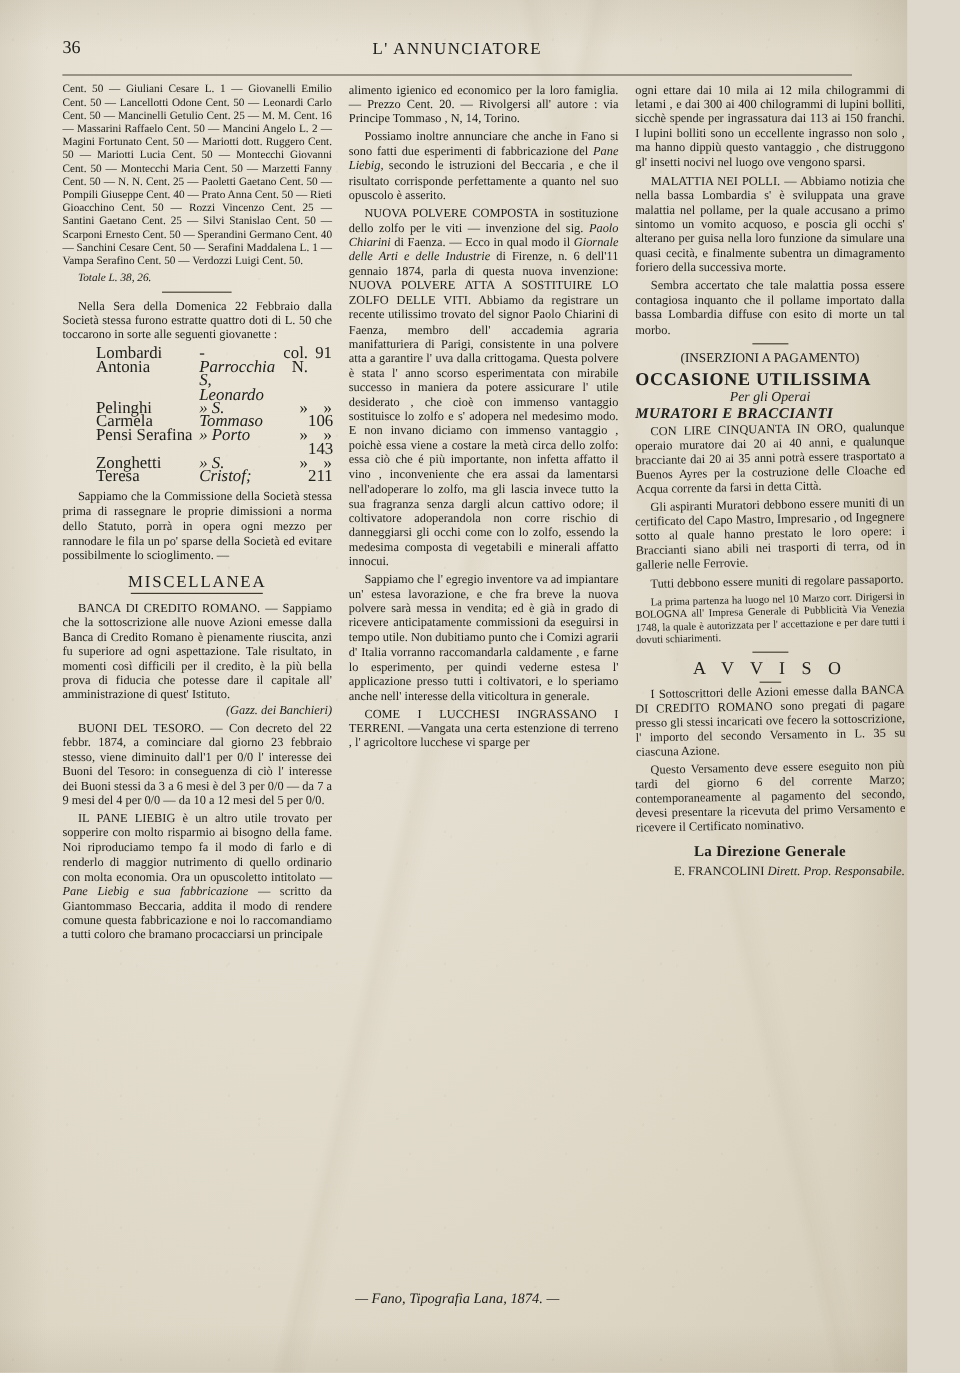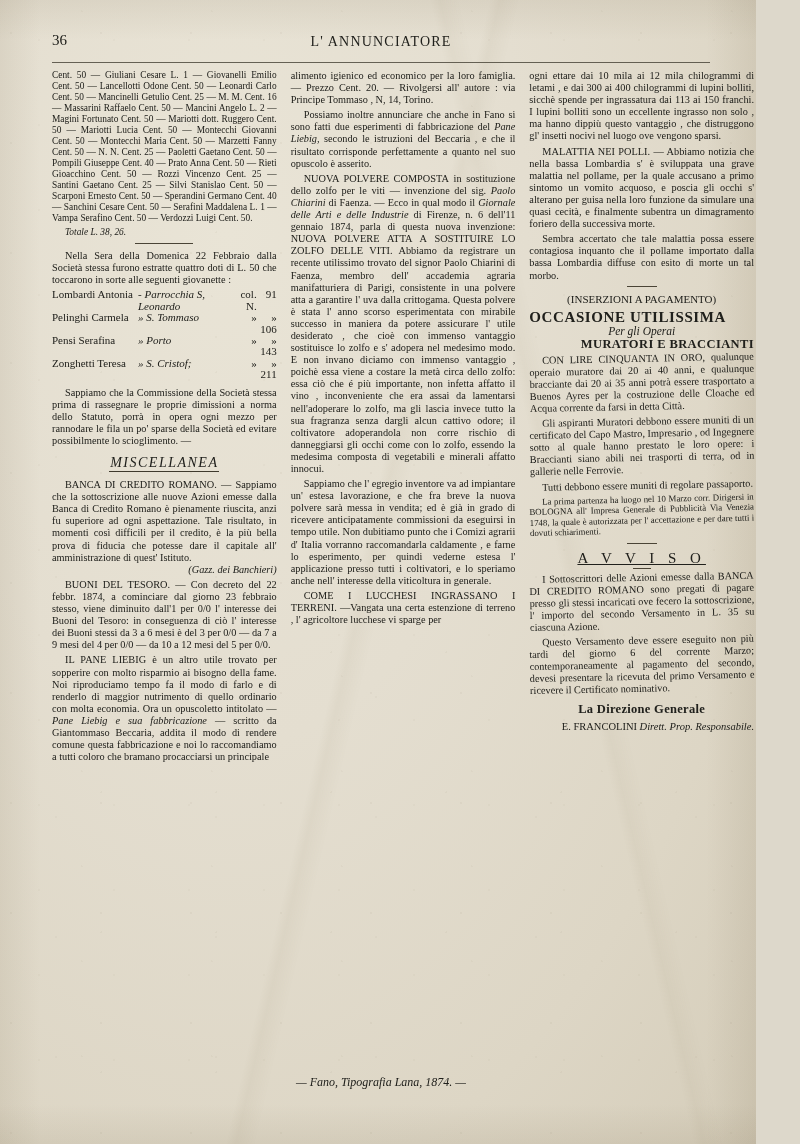--- a/index.html
+++ b/index.html
@@ -73,22 +73,23 @@
   }
   p{margin:0 0 3px 0;}
   .ind{text-indent:13px;}
   .noind{text-indent:0;}
   .sc{font-variant:small-caps;}
   .it{font-style:italic;}
   .center{text-align:center;}
   .small{font-size:9.4px;line-height:11px;}
   .tiny{font-size:8.9px;line-height:10.4px;}
   .roster{
-    font-size:11px;line-height:11.4px;
+    font-size:14px;line-height:11.4px;
     text-align:left;
+    margin-left:28px;
   }
   .roster .row{display:flex;}
   .roster .nm{width:86px;}
   .roster .pl{flex:1;}
   .roster .n1{width:20px;text-align:right;}
   .roster .n2{width:26px;text-align:right;}
   .hr-short{
     width:58px;height:0;
     border-top:1px solid #4a4436;
     margin:5px auto 6px auto;
@@ -97,53 +98,52 @@
     width:30px;height:0;
     border-top:1px solid #4a4436;
     margin:4px auto 5px auto;
   }
   .sect-title{
     text-align:center;
     font-size:14px;
     letter-spacing:1.5px;
     margin:10px 0 2px 0;
     font-family:"Liberation Serif", serif;
-    font-style:italic;
   }
   .sect-underline{
     width:110px;height:0;
     border-top:1px solid #3f3a2d;
     margin:0 auto 7px auto;
   }
   .ad-title{
     font-size:15px;
     letter-spacing:.6px;
     font-weight:bold;
     margin:6px 0 2px 0;
   }
   .ad-sub{
     text-align:center;
     font-size:11.5px;
     font-style:italic;
     margin:2px 0 1px 0;
   }
   .ad-sub2{
-    text-align:right;
+    text-align:left;
     font-size:12.5px;
     letter-spacing:.4px;
     font-weight:bold;
     margin:1px 0 5px 0;
+    font-style:italic;
   }
   .avviso{
     text-align:center;
     font-size:15px;
     letter-spacing:5px;
     margin:8px 0 1px 0;
     font-family:"Liberation Serif", serif;
-    text-decoration:underline;
   }
   .firm{
     text-align:right;
     font-size:10.5px;
     margin-top:6px;
   }
   .dirgen{
     text-align:center;
     font-size:12.5px;
     font-weight:bold;

